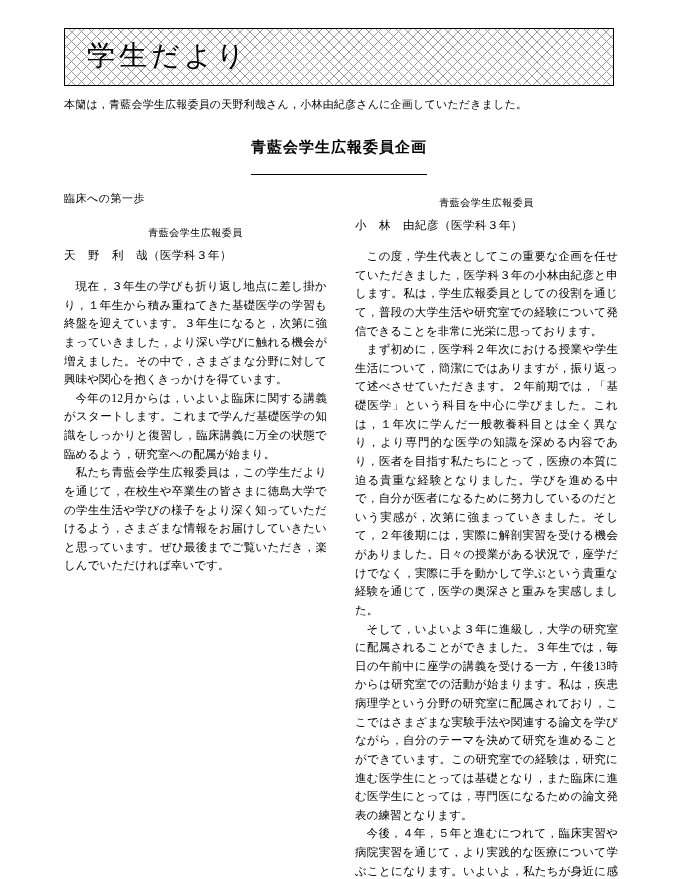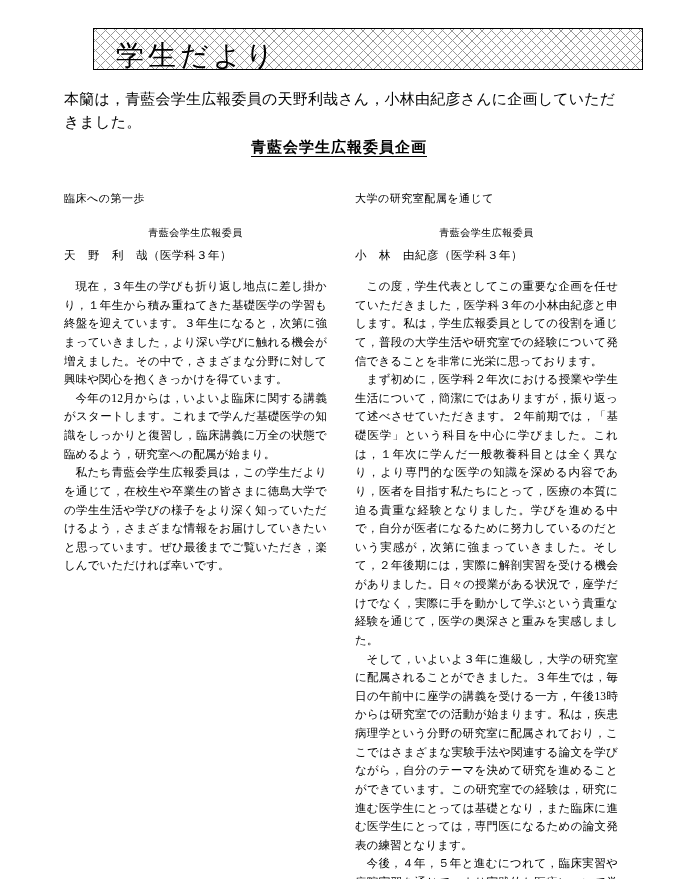--- a/index.html
+++ b/index.html
@@ -19,67 +19,66 @@
     overflow: hidden;
     box-sizing: border-box;
   }
 
   
   .banner {
     position: absolute;
     left: 64px;
     top: 28px;
     width: 550px;
-    height: 42px;
+    height: 58px;
     border: 1px solid #000;
     box-sizing: border-box;
     background-color: #ffffff;
     background-image:
       repeating-linear-gradient(45deg, #9a9a9a 0, #9a9a9a 0.7px, transparent 0.7px, transparent 7px),
       repeating-linear-gradient(-45deg, #9a9a9a 0, #9a9a9a 0.7px, transparent 0.7px, transparent 7px);
-    margin-left: 29px;
   }
   .banner-title {
     position: absolute;
     left: 22px;
     top: 8px;
     font-size: 28px;
     letter-spacing: 4px;
     font-weight: normal;
     color: #000;
     background: transparent;
     white-space: nowrap;
     font-family: "Liberation Serif", "DejaVu Serif", serif;
   }
 
   
   .intro {
     position: absolute;
     left: 64px;
-    top: 88px;
+    top: 96px;
     width: 560px;
-    font-size: 15px;
+    font-size: 11px;
     line-height: 1.5;
     letter-spacing: 0.2px;
   }
 
   
   .center-heading {
     position: absolute;
     left: 0;
     top: 138px;
     width: 678px;
     text-align: center;
     font-size: 15px;
     font-weight: bold;
     letter-spacing: 1px;
   }
   .center-heading span {
     border-bottom: 1px solid #000;
-    padding-bottom: 1px;
+    padding-bottom: 19px;
   }
 
   
   .columns {
     position: absolute;
     left: 64px;
     top: 176px;
     width: 554px;
     display: flex;
     gap: 28px;
@@ -136,21 +135,20 @@
     <div class="col">
       <div class="col-head">臨床への第一歩</div>
       <div class="byline-org">青藍会学生広報委員</div>
       <div class="byline-name">天　野　利　哉（医学科３年）</div>
       <p class="body">現在，３年生の学びも折り返し地点に差し掛かり，１年生から積み重ねてきた基礎医学の学習も終盤を迎えています。３年生になると，次第に強まっていきました，より深い学びに触れる機会が増えました。その中で，さまざまな分野に対して興味や関心を抱くきっかけを得ています。</p>
       <p class="body">今年の12月からは，いよいよ臨床に関する講義がスタートします。これまで学んだ基礎医学の知識をしっかりと復習し，臨床講義に万全の状態で臨めるよう，研究室への配属が始まり。</p>
       <p class="body">私たち青藍会学生広報委員は，この学生だよりを通じて，在校生や卒業生の皆さまに徳島大学での学生生活や学びの様子をより深く知っていただけるよう，さまざまな情報をお届けしていきたいと思っています。ぜひ最後までご覧いただき，楽しんでいただければ幸いです。</p>
     </div>
 
     <div class="col">
-      <div class="col-head">大学の研究室配属を通じて</div>
       <div class="byline-org">青藍会学生広報委員</div>
       <div class="byline-name">小　林　由紀彦（医学科３年）</div>
       <p class="body">この度，学生代表としてこの重要な企画を任せていただきました，医学科３年の小林由紀彦と申します。私は，学生広報委員としての役割を通じて，普段の大学生活や研究室での経験について発信できることを非常に光栄に思っております。</p>
       <p class="body">まず初めに，医学科２年次における授業や学生生活について，簡潔にではありますが，振り返って述べさせていただきます。２年前期では，「基礎医学」という科目を中心に学びました。これは，１年次に学んだ一般教養科目とは全く異なり，より専門的な医学の知識を深める内容であり，医者を目指す私たちにとって，医療の本質に迫る貴重な経験となりました。学びを進める中で，自分が医者になるために努力しているのだという実感が，次第に強まっていきました。そして，２年後期には，実際に解剖実習を受ける機会がありました。日々の授業がある状況で，座学だけでなく，実際に手を動かして学ぶという貴重な経験を通じて，医学の奥深さと重みを実感しました。</p>
       <p class="body">そして，いよいよ３年に進級し，大学の研究室に配属されることができました。３年生では，毎日の午前中に座学の講義を受ける一方，午後13時からは研究室での活動が始まります。私は，疾患病理学という分野の研究室に配属されており，ここではさまざまな実験手法や関連する論文を学びながら，自分のテーマを決めて研究を進めることができています。この研究室での経験は，研究に進む医学生にとっては基礎となり，また臨床に進む医学生にとっては，専門医になるための論文発表の練習となります。</p>
       <p class="body">今後，４年，５年と進むにつれて，臨床実習や病院実習を通じて，より実践的な医療について学ぶことになります。いよいよ，私たちが身近に感じる医者が行っている診断や治療に関する知識を深めてい</p>
     </div>
 
   </div>
 

